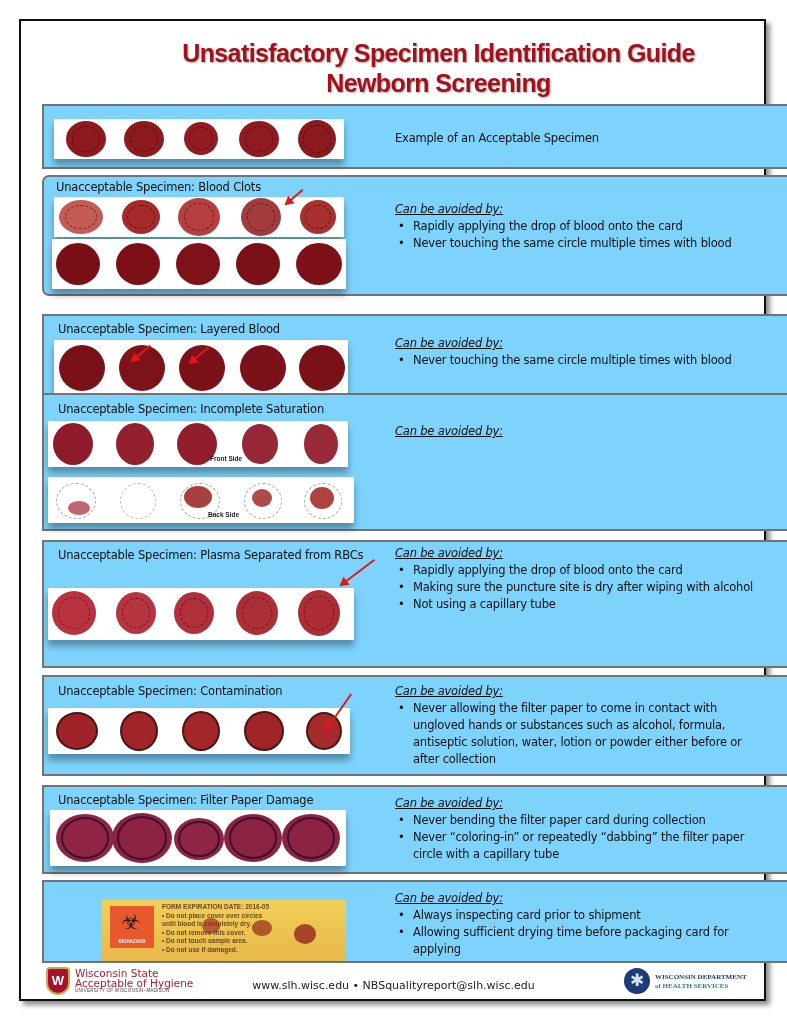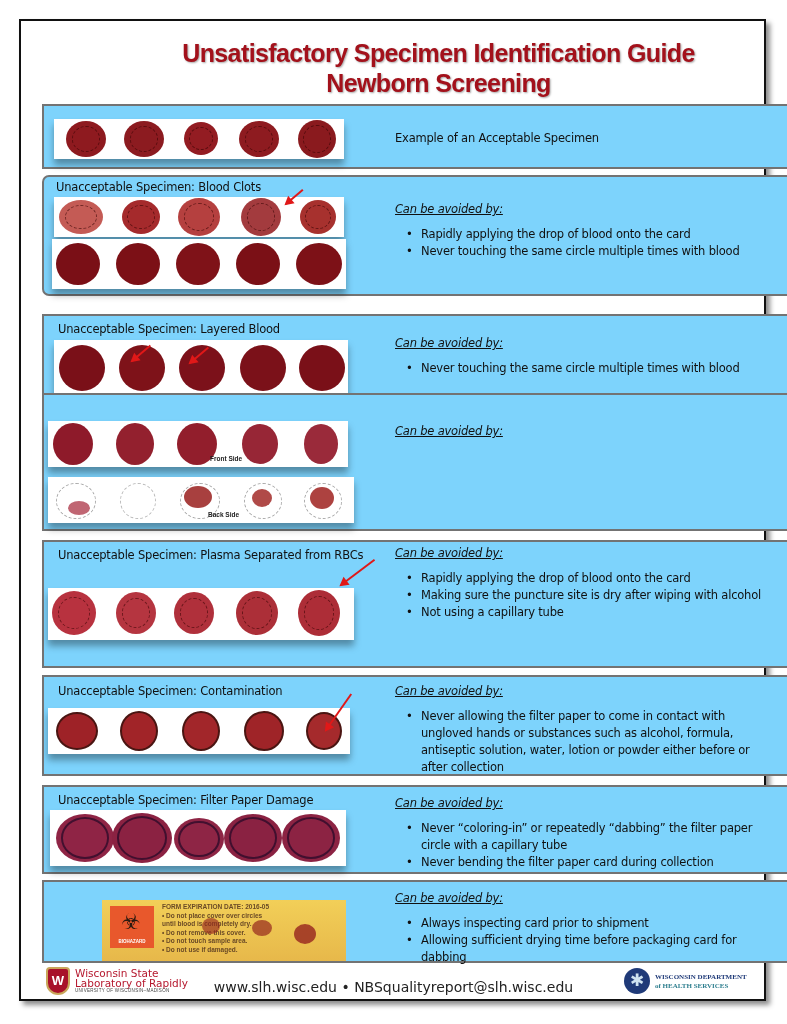--- a/index.html
+++ b/index.html
@@ -15,32 +15,32 @@
   .box { position:absolute; left:42px; width:752px; border:2px solid #737373; box-sizing:border-box; background:#7dd3fc; }
   .label { position:absolute; left:12px; top:3px; font-family:"DejaVu Sans", sans-serif; font-size:11.5px; color:#111; white-space:nowrap; letter-spacing:-0.2px; }
   .strip { position:absolute; background:#fff; box-shadow:0 6px 7px rgba(0,0,0,0.35); }
   .spot { position:absolute; border-radius:50%; }
   .spot.dash::after { content:""; position:absolute; left:14%; top:14%; right:14%; bottom:14%; border-radius:50%;
                       border:1.5px dashed rgba(50,0,0,0.55); }
   .spot.ring::after { content:""; position:absolute; left:8%; top:6%; right:8%; bottom:6%; border-radius:50%;
                       border:2px solid rgba(40,10,40,0.75); }
   .notes { position:absolute; left:351px; font-family:"DejaVu Sans", sans-serif; font-size:11.5px; color:#111; line-height:17px; letter-spacing:-0.2px; }
   .notes .head { font-style:italic; text-decoration:underline; }
-  .notes ul { margin:8px; padding:0; list-style:none; }
+  .notes ul { margin:0; padding:0; list-style:none; }
   .notes li { position:relative; padding-left:18px; width:345px; }
   .notes li::before { content:"•"; position:absolute; left:3px; top:0; }
   .arrow { position:absolute; height:2px; background:#e01818; transform-origin:0 50%; }
   .arrow::after { content:""; position:absolute; left:-2px; top:-4px; border-right:9px solid #e01818;
                   border-top:5px solid transparent; border-bottom:5px solid transparent; }
   .small-tag { position:absolute; font-size:6.5px; font-weight:bold; color:#222; font-family:"Liberation Sans", sans-serif; }
   .tancover { position:absolute; left:58px; top:18px; width:244px; height:61px; background:linear-gradient(#f2cf58,#e7b84a); }
   .biohaz { position:absolute; left:8px; top:6px; width:44px; height:42px; background:#e8582c; }
   .biohaz-text { position:absolute; left:8px; top:39px; width:44px; text-align:center; font-size:4.5px; color:#fff; font-weight:bold; }
   .tan-lines { position:absolute; left:60px; top:3px; font-size:6.5px; color:#6a4a26; line-height:8.5px; font-family:"Liberation Sans", sans-serif; font-weight:bold; }
-  .footer-text { position:absolute; top:979px; left:0; width:787px; text-align:center; font-family:"DejaVu Sans", sans-serif; font-size:14px; color:#222; }
+  .footer-text { position:absolute; top:979px; left:0; width:787px; text-align:center; font-family:"DejaVu Sans", sans-serif; font-size:11px; color:#222; }
   .logo-left { position:absolute; left:46px; top:967px; }
   .shield { position:absolute; left:0; top:0; width:24px; height:28px; background:#a8112a; border-radius:4px 4px 12px 12px; border:2px solid #c9a65a; box-sizing:border-box; color:#fff; font-weight:bold; font-size:13px; text-align:center; line-height:24px; }
   .lab-name { position:absolute; left:29px; top:1px; color:#b5172d; font-size:10.5px; line-height:10px; white-space:nowrap; font-family:"DejaVu Sans", sans-serif; }
   .lab-sub { position:absolute; left:29px; top:21px; color:#444; font-size:4.5px; white-space:nowrap; letter-spacing:0.3px; }
   .logo-right { position:absolute; left:624px; top:968px; }
   .dhs-circle { position:absolute; left:0; top:0; width:26px; height:26px; border-radius:50%; background:#1f3a78; color:#cfe3f0; font-size:17px; text-align:center; line-height:26px; }
   .dhs-text { position:absolute; left:31px; top:5px; font-family:"Liberation Serif", serif; font-size:7px; color:#1f3a78; line-height:9px; white-space:nowrap; font-weight:bold; }
   .dhs-text .l2 { color:#2f7f8f; }
 </style>
 </head>
@@ -101,20 +101,21 @@
   <div class="arrow" style="left:146px;top:46px;width:24px;transform:rotate(-40deg);"></div>
   <div class="notes" style="top:19px;">
     <div class="head">Can be avoided by:</div>
     <ul>
       <li>Never touching the same circle multiple times with blood</li>
     </ul>
   </div>
 </div>
 
 <div class="box" style="top:393px;height:138px;">
+  <div class="label" style="left:14px;top:7px;">Unacceptable Specimen:  Incomplete Saturation</div>
   <div class="strip" style="left:4px;top:26px;width:300px;height:46px;">
     <div class="spot" style="left:5px;top:2px;width:40px;height:42px;background:#8e1a2a;"></div>
     <div class="spot" style="left:68px;top:2px;width:38px;height:42px;background:#93202e;"></div>
     <div class="spot" style="left:129px;top:2px;width:40px;height:42px;background:#921e2c;"></div>
     <div class="spot" style="left:194px;top:3px;width:36px;height:40px;background:#972636;"></div>
     <div class="spot" style="left:256px;top:3px;width:34px;height:40px;background:#9a2a3a;"></div>
     <span class="small-tag" style="left:162px;top:34px;">Front Side</span>
   </div>
   <div class="strip" style="left:4px;top:82px;width:306px;height:46px;">
     <div class="spot" style="left:8px;top:6px;width:38px;height:34px;border:1px dashed #aaa;"></div>
@@ -176,22 +177,22 @@
   <div class="strip" style="left:6px;top:23px;width:296px;height:56px;">
     <div class="spot ring" style="left:6px;top:4px;width:58px;height:48px;background:#8f2445;"></div>
     <div class="spot ring" style="left:62px;top:3px;width:60px;height:50px;background:#8b2242;"></div>
     <div class="spot ring" style="left:124px;top:8px;width:50px;height:42px;background:#8e2545;"></div>
     <div class="spot ring" style="left:174px;top:4px;width:58px;height:48px;background:#8a2242;"></div>
     <div class="spot ring" style="left:232px;top:4px;width:58px;height:48px;background:#8c2343;"></div>
   </div>
   <div class="notes" style="top:8px;">
     <div class="head">Can be avoided by:</div>
     <ul>
+      <li>Never bending the filter paper card during collection</li>
       <li>Never “coloring-in” or repeatedly “dabbing” the filter paper circle with a capillary tube</li>
-      <li>Never bending the filter paper card during collection</li>
     </ul>
   </div>
 </div>
 
 <div class="box" style="top:880px;height:83px;">
   <div class="tancover">
     <div class="biohaz">
       <div style="position:absolute;left:11px;top:4px;font-size:22px;color:#2a1a10;line-height:24px;">☣</div>
     </div>
     <div class="biohaz-text">BIOHAZARD</div>
@@ -204,30 +205,30 @@
       <div>• Do not use if damaged.</div>
     </div>
     <div class="spot" style="left:100px;top:18px;width:18px;height:16px;background:rgba(150,40,30,0.65);"></div>
     <div class="spot" style="left:150px;top:20px;width:20px;height:16px;background:rgba(150,40,30,0.7);"></div>
     <div class="spot" style="left:192px;top:24px;width:22px;height:20px;background:rgba(150,35,30,0.8);"></div>
   </div>
   <div class="notes" style="top:8px;">
     <div class="head">Can be avoided by:</div>
     <ul>
       <li>Always inspecting card prior to shipment</li>
-      <li>Allowing sufficient drying time before packaging card for dabbing</li>
+      <li>Allowing sufficient drying time before packaging card for applying</li>
     </ul>
   </div>
 </div>
 
 <div class="logo-left">
   <div class="shield">W</div>
   <div class="lab-name">
     <div>Wisconsin State</div>
-    <div>Laboratory of Rapidly</div>
+    <div>Acceptable of Hygiene</div>
   </div>
   <div class="lab-sub">UNIVERSITY OF WISCONSIN–MADISON</div>
 </div>
 
 <div class="footer-text">www.slh.wisc.edu  •  NBSqualityreport@slh.wisc.edu</div>
 
 <div class="logo-right">
   <div class="dhs-circle">✱</div>
   <div class="dhs-text">
     <div>WISCONSIN DEPARTMENT</div>

